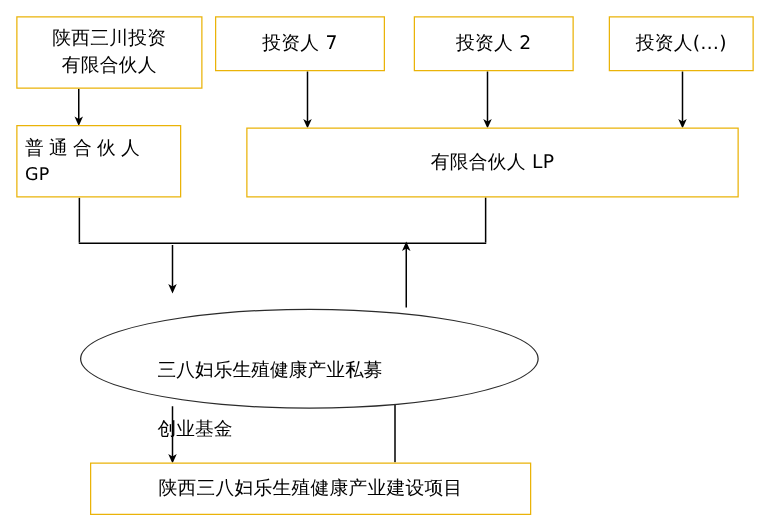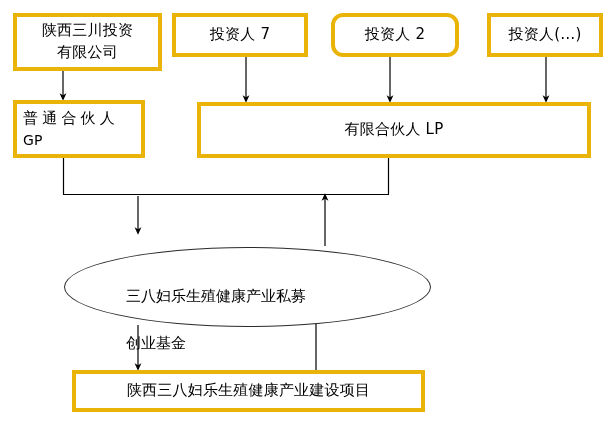--- a/index.html
+++ b/index.html
@@ -11,21 +11,21 @@
     position: relative;
     width: 613px;
     height: 423px;
     background: #ffffff;
     font-family: "DejaVu Sans", "Liberation Sans", sans-serif;
     overflow: hidden;
   }
   .box {
     position: absolute;
     box-sizing: border-box;
-    border: 4px solid #eab308;
+    border: 1px solid #eab308;
     background: #ffffff;
     display: flex;
     align-items: center;
     justify-content: center;
     text-align: center;
     color: #000000;
     font-size: 15px;
     line-height: 1.45;
     letter-spacing: 0.2px;
   }
@@ -119,29 +119,29 @@
     <line x1="325" y1="246" x2="325" y2="197" stroke="#000000" stroke-width="1.2" marker-end="url(#arrowhead)"></line>
 
     <line x1="138" y1="325" x2="138" y2="367" stroke="#000000" stroke-width="1.2" marker-end="url(#arrowhead)"></line>
 
     <line x1="316" y1="370" x2="316" y2="320" stroke="#000000" stroke-width="1.2" marker-end="url(#arrowhead)"></line>
   </svg>
 
   <div class="box two-line" style="left:13px; top:13px; width:149px; height:58px;">
     <div>
       <span>陕西三川投资</span>
-      <span>有限公司</span>
+      <span>有限合伙人</span>
     </div>
   </div>
 
   <div class="box" style="left:172px; top:13px; width:136px; height:44px;">
     <span>投资人 7</span>
   </div>
 
-  <div class="box" style="left:331px; top:13px; width:128px; height:44px;border-radius:12px;">
+  <div class="box" style="left:331px; top:13px; width:128px; height:44px;">
     <span>投资人 2</span>
   </div>
 
   <div class="box" style="left:487px; top:13px; width:116px; height:44px;">
     <span>投资人(…)</span>
   </div>
 
   <div class="box left-align" style="left:13px; top:100px; width:132px; height:58px;">
     <div>
       <span class="gp-line1">普通合伙人</span>

